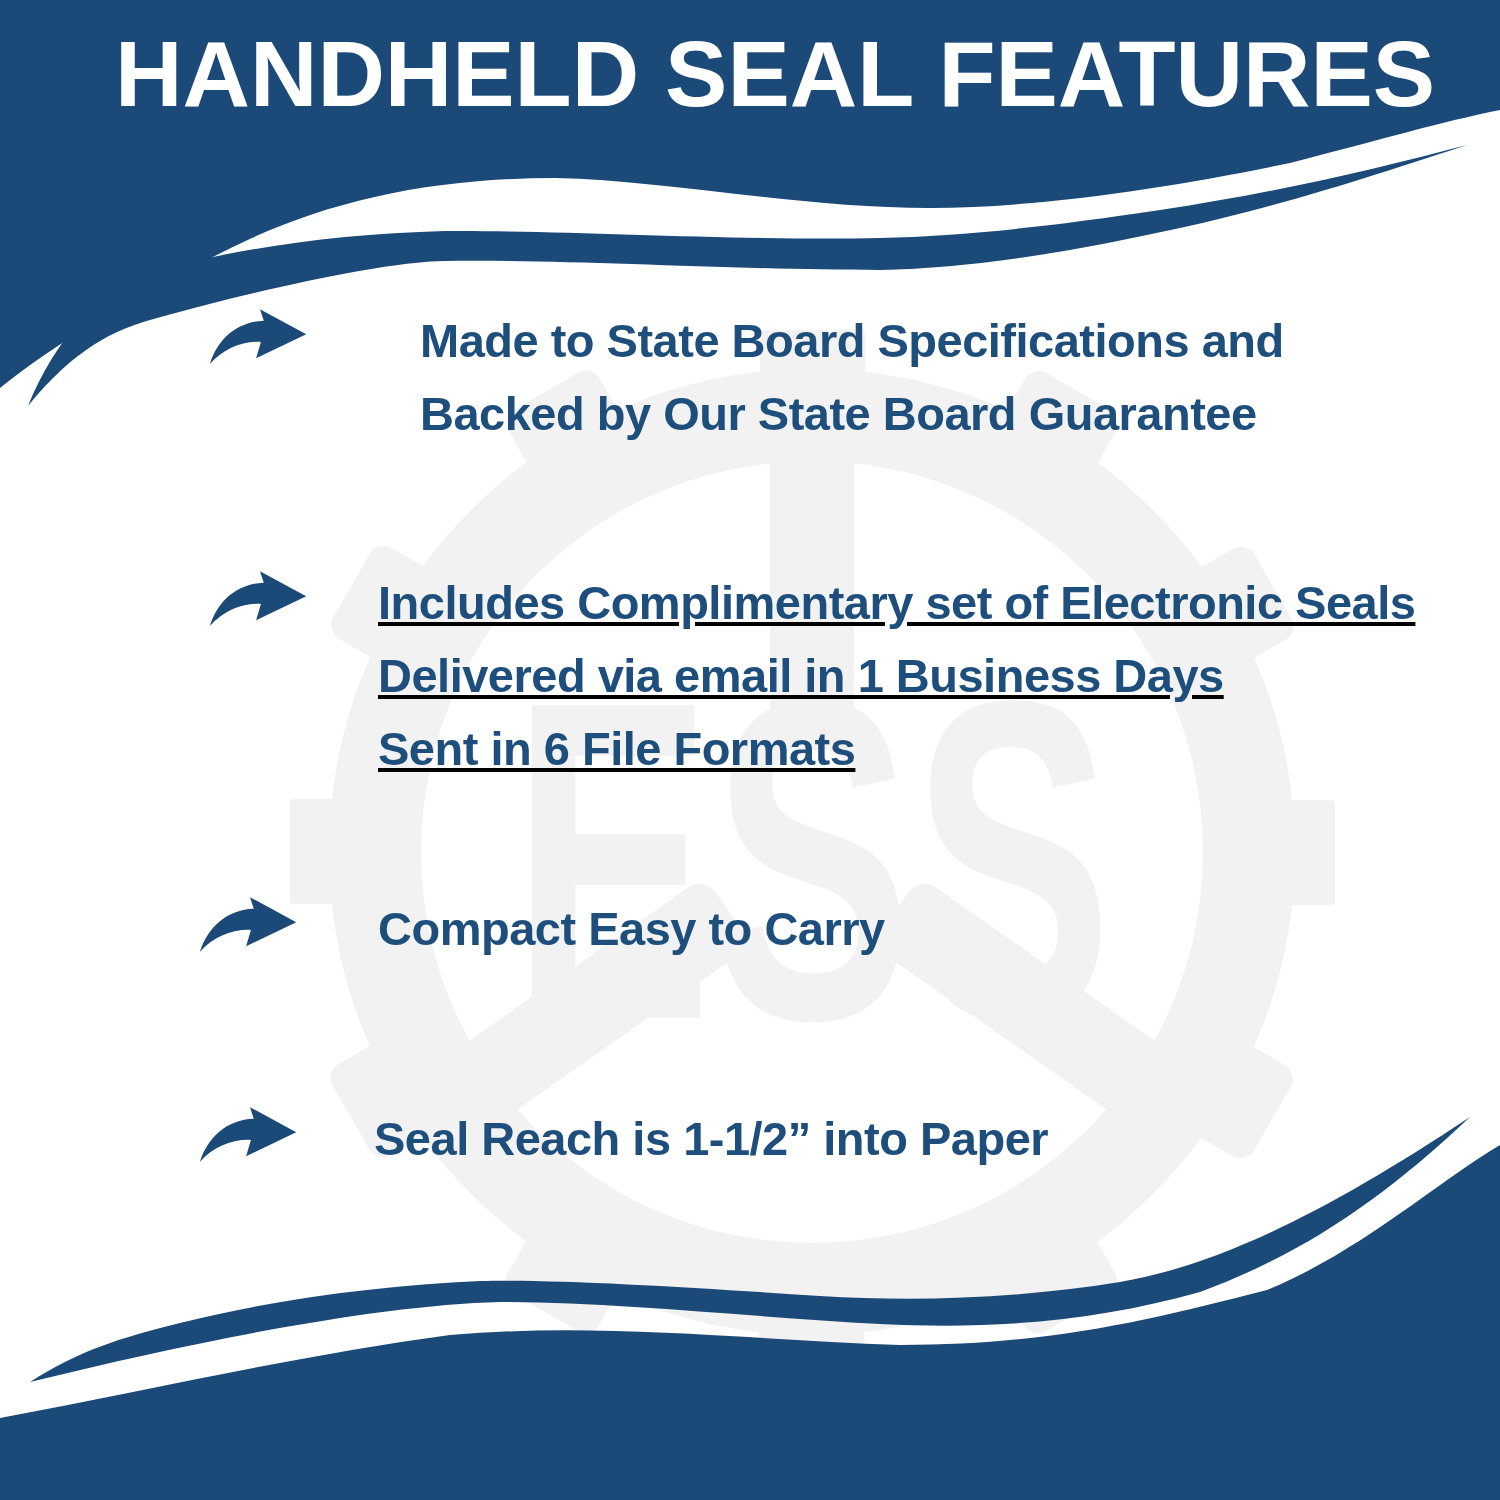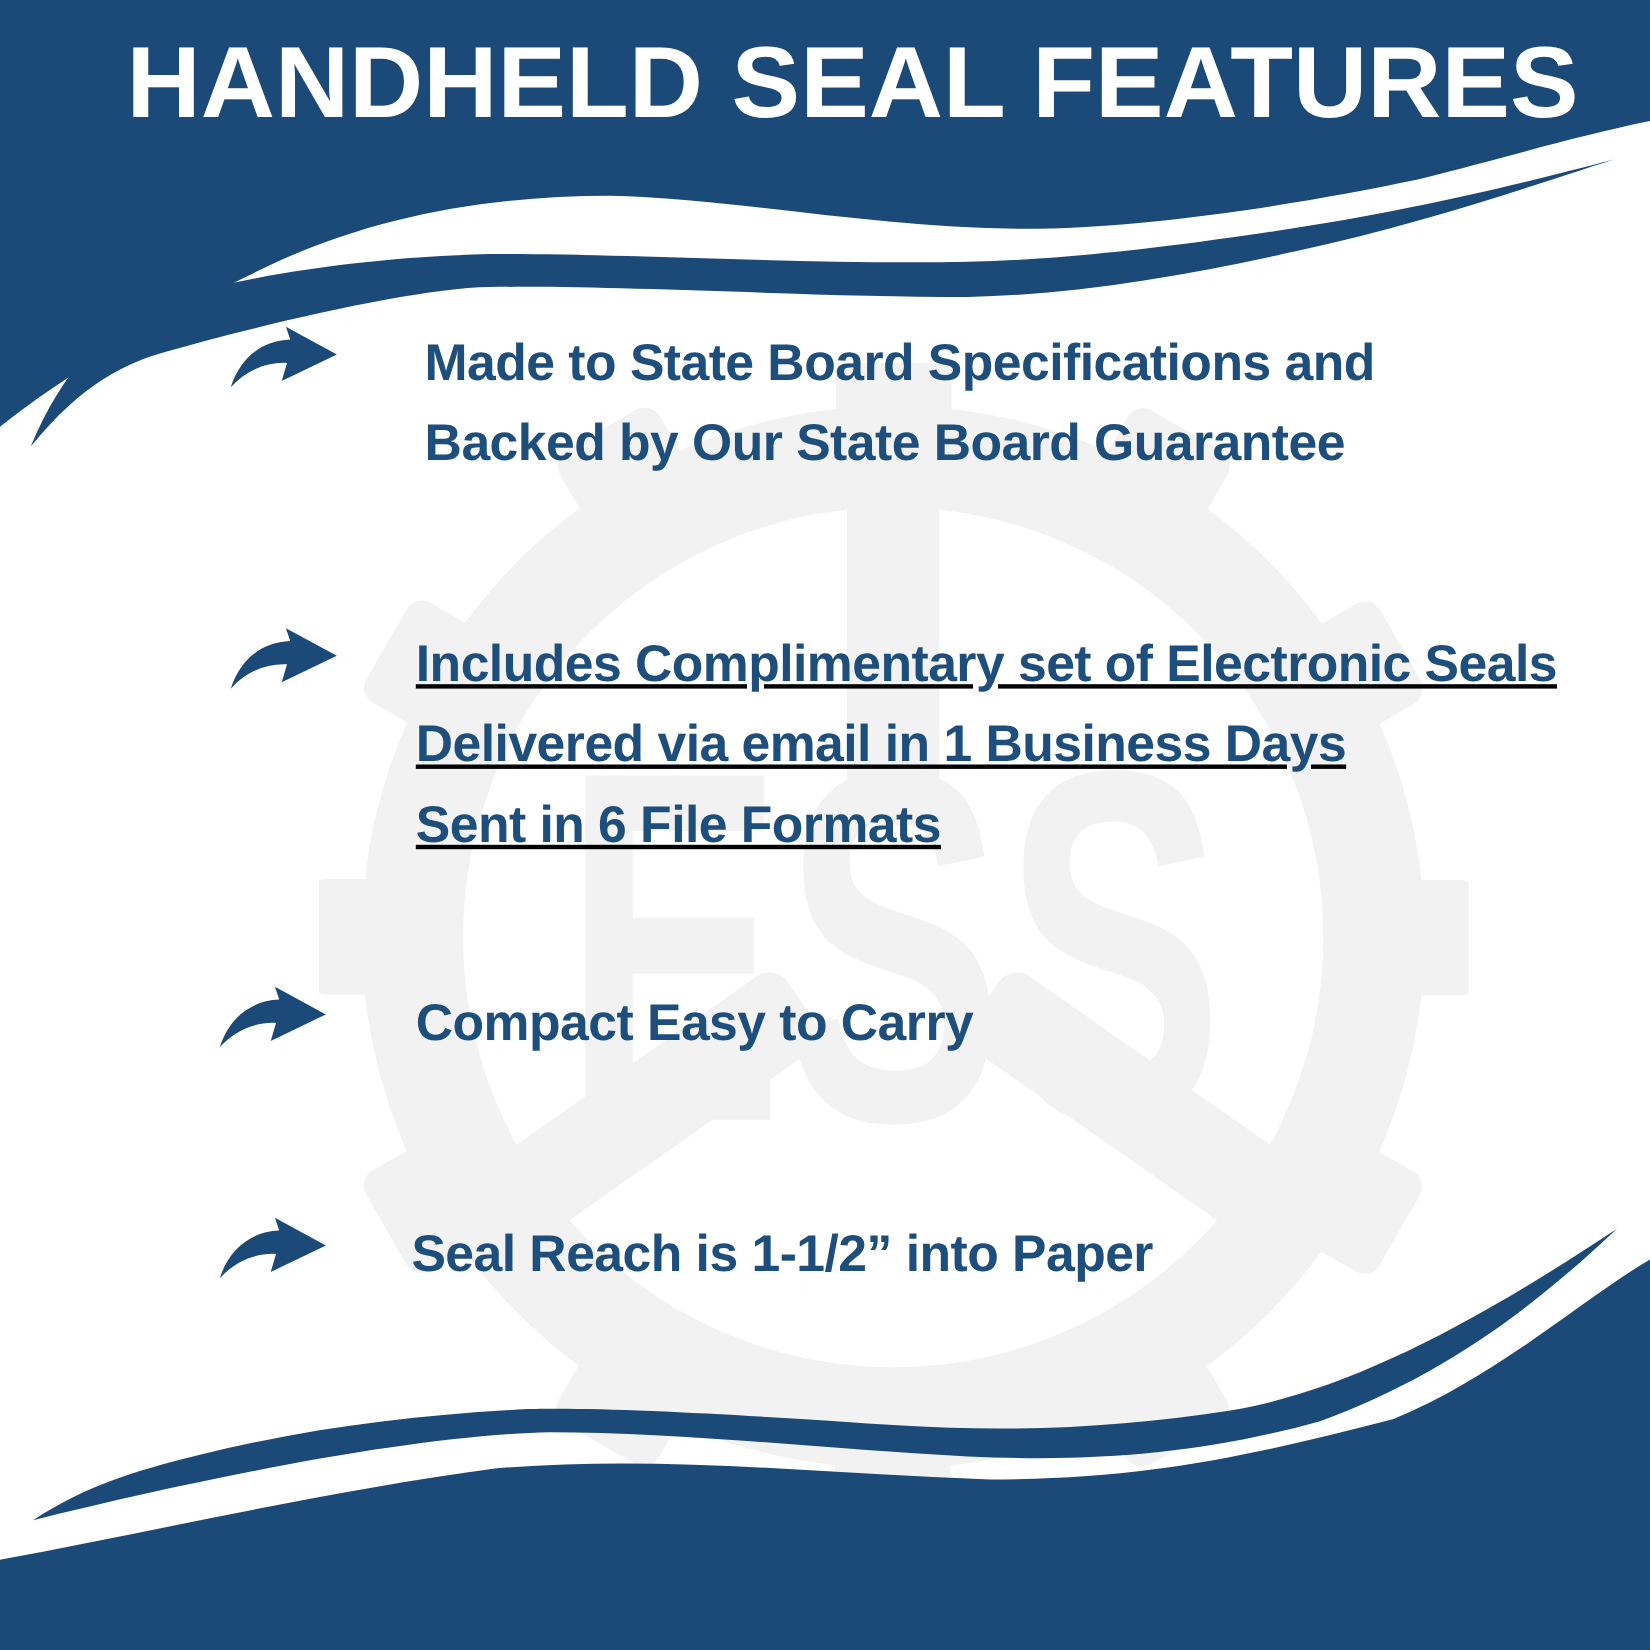--- a/index.html
+++ b/index.html
@@ -47,21 +47,21 @@
   }
   .feature-text{
     color:#1e4e7c;
     font-weight:bold;
     font-size:47px;
     line-height:73px;
     letter-spacing:-0.5px;
     white-space:pre-line;
     max-width:1140px;
   }
-  .row-1{top:292px; left:206px;}
+  .row-1{top:304px; left:206px;gap:34px;}
   .row-1 .feature-text{margin-left:74px;}
   .row-2{top:566px; left:206px;text-decoration:underline;}
   .row-2 .feature-text{margin-left:66px;}
   .row-3{top:892px; left:196px;}
   .row-3 .feature-text{margin-left:76px;}
   .row-4{top:1102px; left:196px;}
   .row-4 .feature-text{margin-left:72px;text-align:center;}
 </style>
 </head>
 <body>

